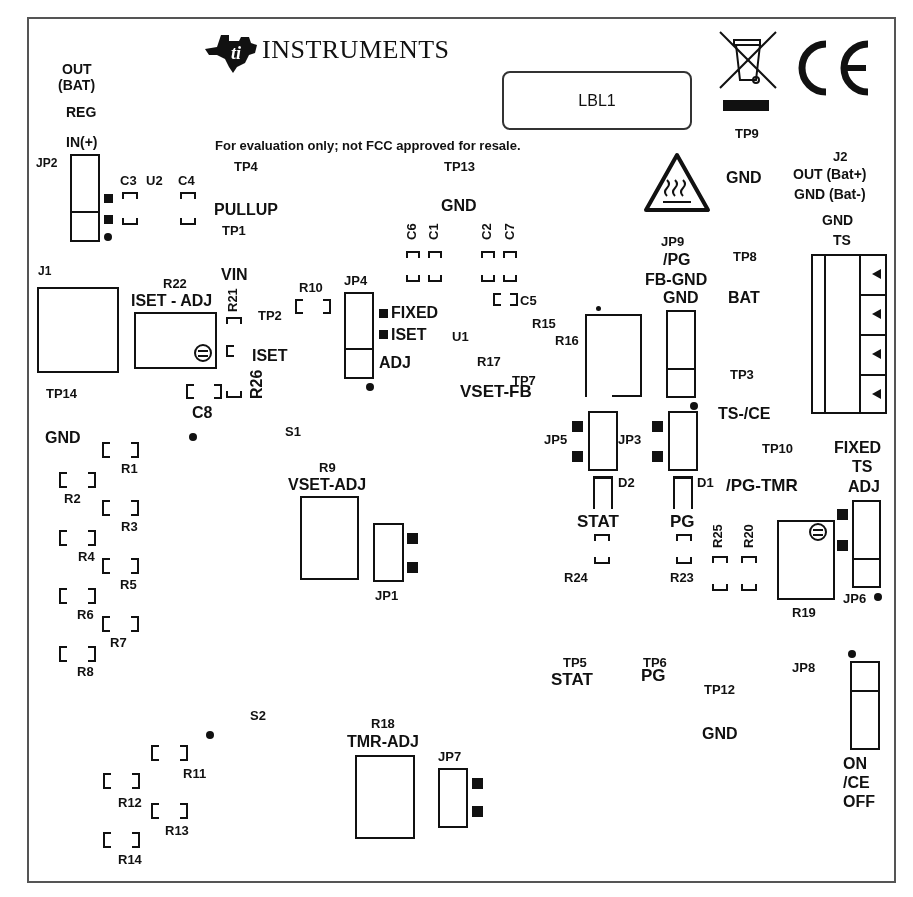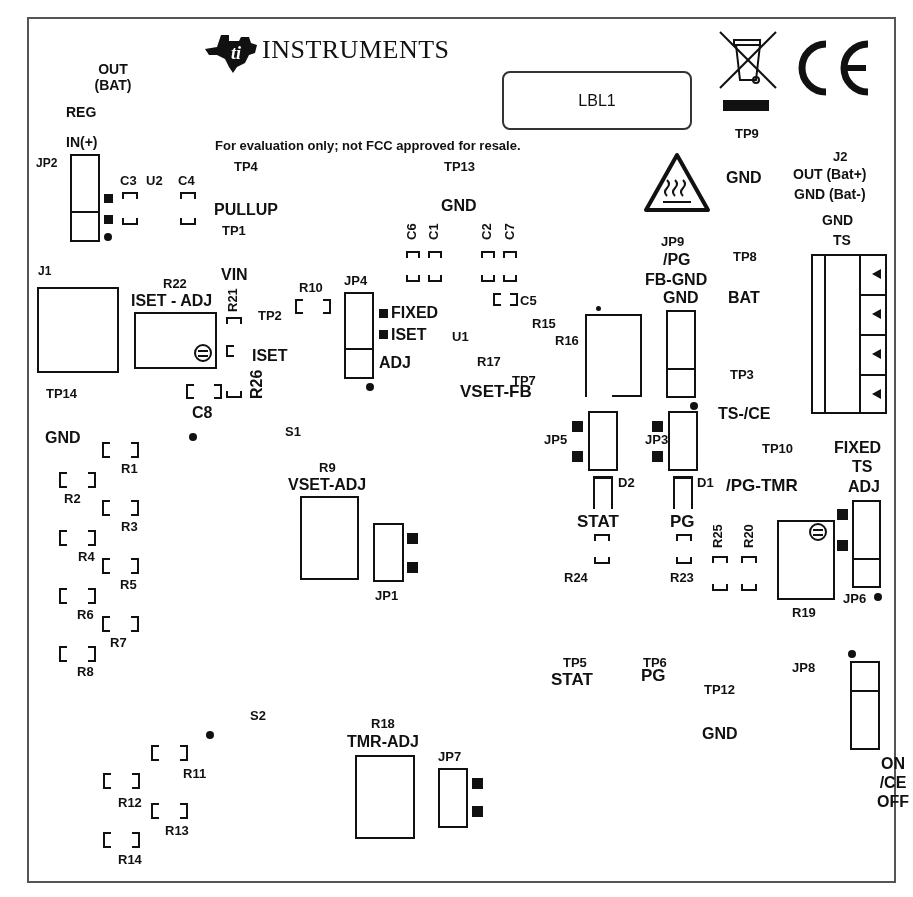--- a/index.html
+++ b/index.html
@@ -1,20 +1,20 @@
 <!DOCTYPE html>
 <html><head>
 <meta charset="utf-8">
 <style>
   html,body{margin:0;padding:0;background:#fff;}
   body{width:913px;height:897px;position:relative;overflow:hidden;font-family:"Liberation Sans",sans-serif;color:#111;}
   .board{position:absolute;left:27px;top:17px;width:869px;height:866px;border:2px solid #555;box-sizing:border-box;}
   .t{position:absolute;font-weight:bold;white-space:nowrap;line-height:1;color:#111;}
   .s12{font-size:12px;} .s13{font-size:13px;} .s14{font-size:14px;} .s16{font-size:16px;} .s17{font-size:17px;}
-  .ctr{text-align:center;margin-left:28px;}
+  .ctr{text-align:left;}
   .box{position:absolute;border:2px solid #111;box-sizing:border-box;background:transparent;}
   .pad{position:absolute;width:9px;height:9px;background:#111;}
   .dot{position:absolute;width:8px;height:8px;border-radius:50%;background:#111;}
   .bk{position:absolute;box-sizing:border-box;}
   .bl{border:2px solid #111;border-right:none;width:8px;}
   .br{border:2px solid #111;border-left:none;width:8px;}
   .bt{border:2px solid #111;border-bottom:none;height:7px;}
   .bb{border:2px solid #111;border-top:none;height:7px;}
   .vert{position:absolute;transform:rotate(-90deg);transform-origin:left top;font-weight:bold;white-space:nowrap;line-height:1;}
   .logo{position:absolute;left:205px;top:33px;}
@@ -179,21 +179,21 @@
 <div class="tri" style="left:872px;top:349px"></div>
 <div class="tri" style="left:872px;top:389px"></div>
 
 <div class="box" style="left:588px;top:411px;width:30px;height:60px"></div>
 <div class="pad" style="left:572px;top:421px;width:11px;height:11px"></div>
 <div class="pad" style="left:572px;top:451px;width:11px;height:11px"></div>
 <div class="t s13" style="left:544px;top:433px">JP5</div>
 <div class="box" style="left:668px;top:411px;width:30px;height:60px"></div>
 <div class="pad" style="left:652px;top:421px;width:11px;height:11px"></div>
 <div class="pad" style="left:652px;top:451px;width:11px;height:11px"></div>
-<div class="t s13" style="left:645px;top:433px">JP3</div>
+<div class="t s13" style="left:618px;top:433px">JP3</div>
 
 <div style="position:absolute;left:593px;top:476px;width:20px;height:33px;border:2px solid #111;border-bottom:none;border-top-width:3px;box-sizing:border-box"></div>
 <div class="t s13" style="left:618px;top:476px">D2</div>
 <div class="t s17" style="left:577px;top:513px">STAT</div>
 <div style="position:absolute;left:673px;top:476px;width:20px;height:33px;border:2px solid #111;border-bottom:none;border-top-width:3px;box-sizing:border-box"></div>
 <div class="t s13" style="left:697px;top:476px">D1</div>
 <div class="t s17" style="left:670px;top:513px">PG</div>
 
 <div class="bk bt" style="left:594px;top:534px;width:16px"></div>
 <div class="bk bb" style="left:594px;top:557px;width:16px"></div>

